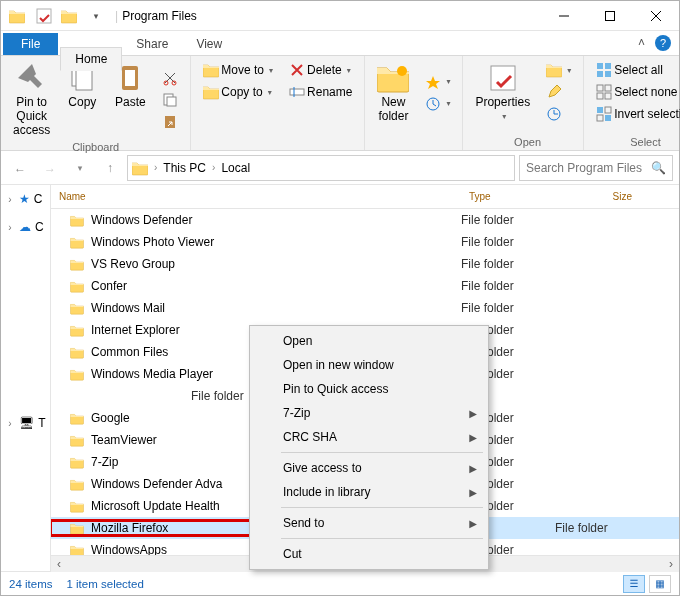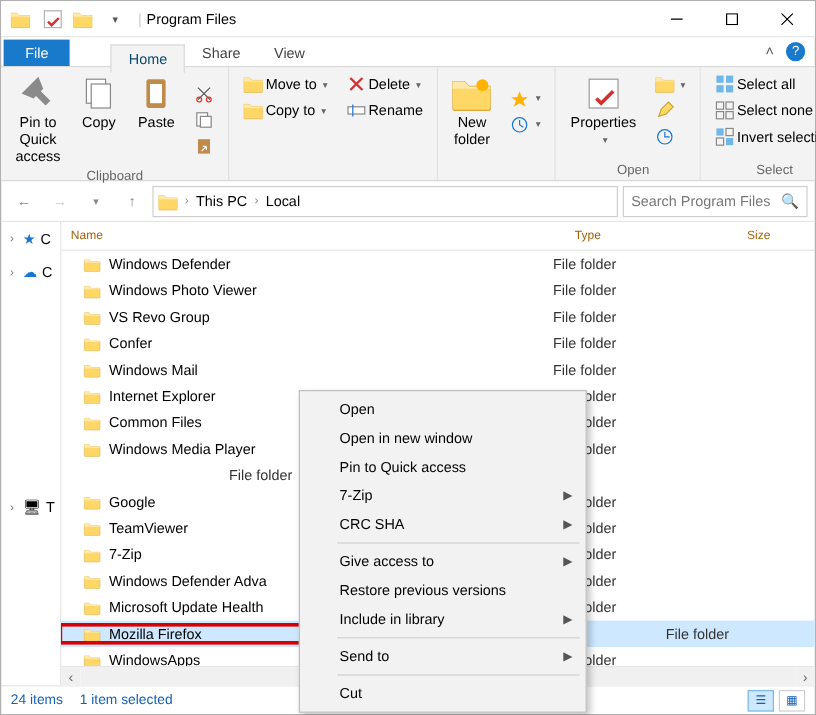--- a/index.html
+++ b/index.html
@@ -20,21 +20,21 @@
   .tb-ico { width: 16px; height: 16px; margin-right: 2px; }
   .tb-qat { display:flex; align-items:center; gap:4px; margin-right: 8px;}
   .tb-qat .qat-btn { width:22px; height:22px; display:flex; align-items:center; justify-content:center; border:1px solid transparent; }
   .tb-title { flex: 0 0 auto; margin-left: 4px; font-size: 12px; }
   .tb-spacer { flex: 1; }
   .tb-btn { width: 46px; height: 30px; display:flex; align-items:center; justify-content:center; }
   
   .tabsrow { height: 25px; display:flex; align-items:flex-end; border-bottom: 1px solid #d9d9d9; padding-left: 2px; position:relative;}
   .filetab { background:#1979ca; color:#fff; padding:4px 18px; font-size:12px; margin-right:2px; }
   .rtab { padding:4px 14px; font-size:12px; color:#444; }
-  .rtab.active { background:#f3f3f3; border:1px solid #d9d9d9; border-bottom:1px solid #f3f3f3; position:relative; top:6px; color:#0c4a6e;margin-left:32px;}
+  .rtab.active { background:#f3f3f3; border:1px solid #d9d9d9; border-bottom:1px solid #f3f3f3; position:relative; top:16px; color:#000000;}
   .ribbon-help { position:absolute; right:8px; top:4px; display:flex; gap:10px; align-items:center; color:#555;}
   .help-circle { width:16px;height:16px;border-radius:50%;background:#1979ca;color:#fff;font-size:11px;display:flex;align-items:center;justify-content:center;}
   
   .ribbon { background:#f3f3f3; border-bottom:1px solid #d9d9d9; height: 95px; display:flex; }
   .group { border-right:1px solid #e1e1e1; padding:4px 6px 2px 6px; display:flex; flex-direction:column; justify-content:space-between; }
   .group-row { display:flex; gap:4px; }
   .bigbtn { display:flex; flex-direction:column; align-items:center; justify-content:flex-start; padding:2px 6px; text-align:center; line-height:1.15; gap:2px; }
   .bigbtn .ic { width:32px; height:32px; }
   .smallcol { display:flex; flex-direction:column; gap:2px; justify-content:center; }
   .smallbtn { display:flex; align-items:center; gap:2px; padding:2px 6px; white-space:nowrap;}
@@ -51,21 +51,21 @@
   
   .mainarea { flex:1; display:flex; min-height:0; position:relative; }
   .navpane { width:50px; border-right:1px solid #e5e5e5; padding:4px 2px; overflow:hidden;}
   .navitem { display:flex; align-items:center; gap:4px; padding:3px 2px; font-size:12px; white-space:nowrap; }
   .navitem .tw { width:10px; text-align:center; color:#777; font-size:10px;}
   .listpane { flex:1; display:flex; flex-direction:column; min-width:0; }
   .cols { display:flex; border-bottom:1px solid #e5e5e5; font-size:10px; color:#a16207; }
   .cols > div { padding:6px 8px; border-right:1px solid transparent; }
   .col-name { flex:0 0 270px; }
   .col-date { flex:0 0 140px; }
-  .col-type { flex:0 0 120px;margin-left:10px; }
+  .col-type { flex:0 0 120px; }
   .col-size { flex:0 0 60px; text-align:right; }
   .rows { flex:1; overflow:auto; }
   .row { display:flex; align-items:center; height:22px; font-size:12px; }
   .row.selected { background:#cde8ff;gap:47px; }
   .row .c-name { flex:0 0 270px; display:flex; align-items:center; gap:6px; padding-left:18px; white-space:nowrap; overflow:hidden; text-overflow:ellipsis;}
   .row .c-date { flex:0 0 140px; color:#333; }
   .row .c-type { flex:0 0 120px; color:#333; }
   .row .c-size { flex:0 0 60px; }
   .folder-ic { width:16px; height:13px; }
   .row.hl-name .c-name { outline:3px solid #d80000; outline-offset:-1px; }
@@ -584,23 +584,20 @@
         <div class="ctxitem">
           <span>CRC SHA</span>
           <span class="sub">▶</span>
         </div>
         <div class="ctxsep"></div>
         <div class="ctxitem">
           <span>Give access to</span>
           <span class="sub">▶</span>
         </div>
         <div class="ctxitem">
-          <span>Restore previous versions</span>
-        </div>
-        <div class="ctxitem">
           <span>Include in library</span>
           <span class="sub">▶</span>
         </div>
         <div class="ctxsep"></div>
         <div class="ctxitem">
           <span>Send to</span>
           <span class="sub">▶</span>
         </div>
         <div class="ctxsep"></div>
         <div class="ctxitem">

